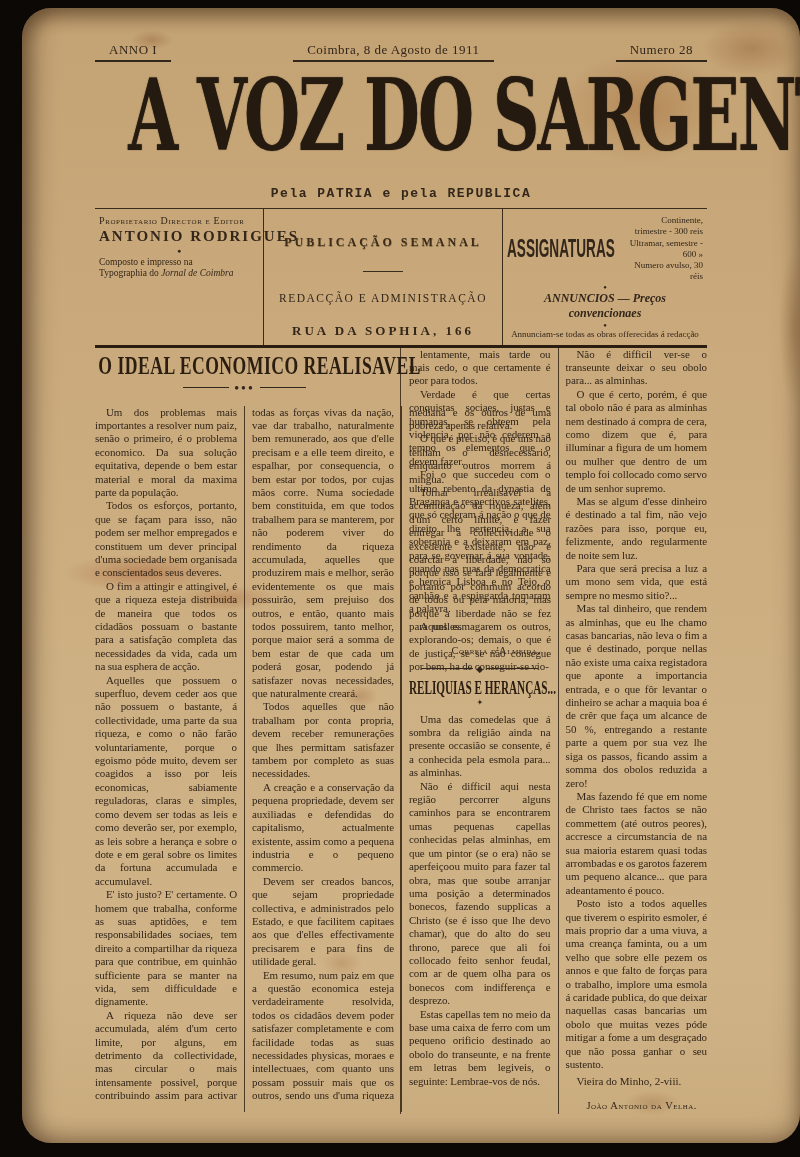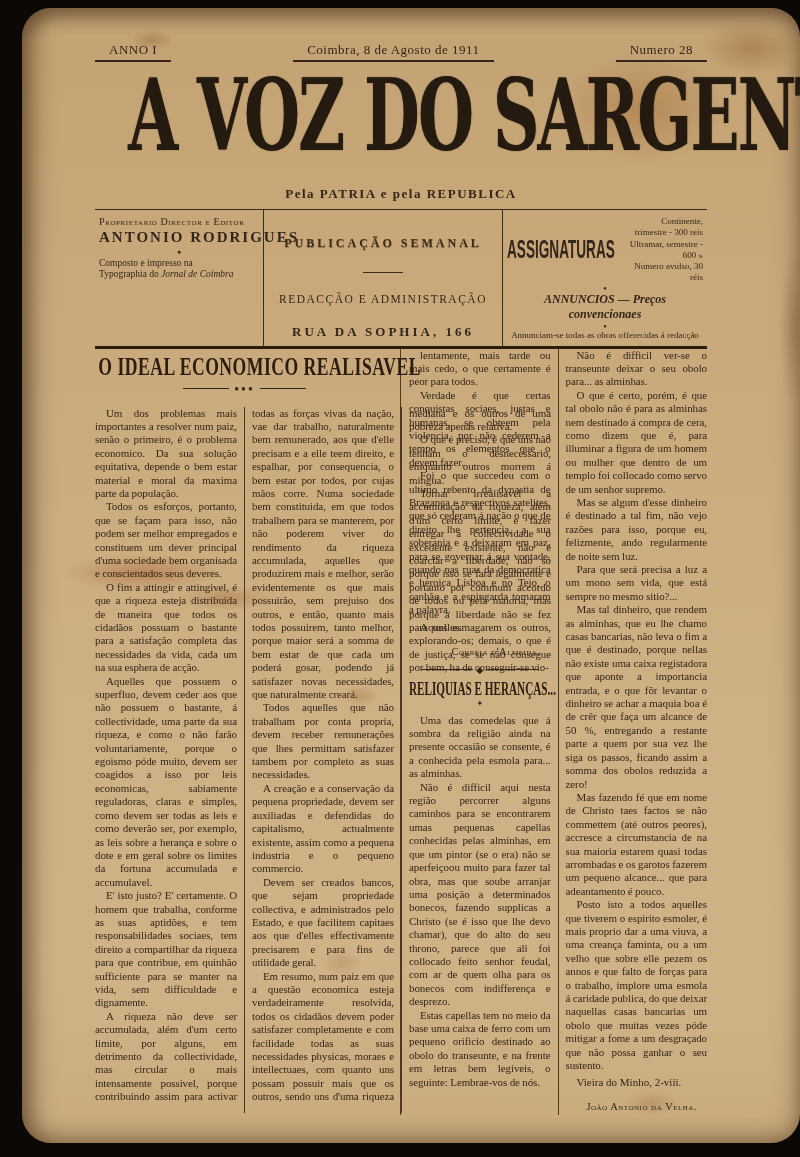--- a/index.html
+++ b/index.html
@@ -36,21 +36,21 @@
   .masthead .mast-inner {
     display:inline-block; white-space:nowrap; font-family:"DejaVu Serif", serif;
     font-weight:bold; font-size:70px; letter-spacing:-2px; color:#241a10;
     transform:scale(0.92,1.42); transform-origin:center top; line-height:1;
     text-shadow:0 0 1px rgba(36,26,16,.8);
   }
 
   
   .subtitle { width:612px; text-align:center; margin-top:8px; }
   .subtitle .line1 { font-size:10px; font-weight:bold; letter-spacing:1.6px; word-spacing:3px; }
-  .subtitle .line2 { font-family:Liberation Serif, serif; font-size:13px; font-weight:bold;
+  .subtitle .line2 { font-family:Liberation Mono, monospace; font-size:13px; font-weight:bold;
                      letter-spacing:1.5px; margin-top:5px; }
 
   
   .infobar { width:612px; margin-top:7px; border-top:1px solid #3a2b1b; border-bottom:3px solid #2b1d10;
              display:flex; align-items:stretch; padding:0; }
   .infobar .cell { padding:6px 4px; }
   .cell-publisher { width:168px; font-size:9.5px; }
   .cell-publisher .role { font-variant:small-caps; font-size:10px; letter-spacing:.6px; }
   .cell-publisher .name { font-size:15px; font-weight:bold; letter-spacing:2px; margin-top:2px; white-space:nowrap; }
   .cell-publisher .orn  { text-align:center; font-size:7px; margin:2px 0; }

